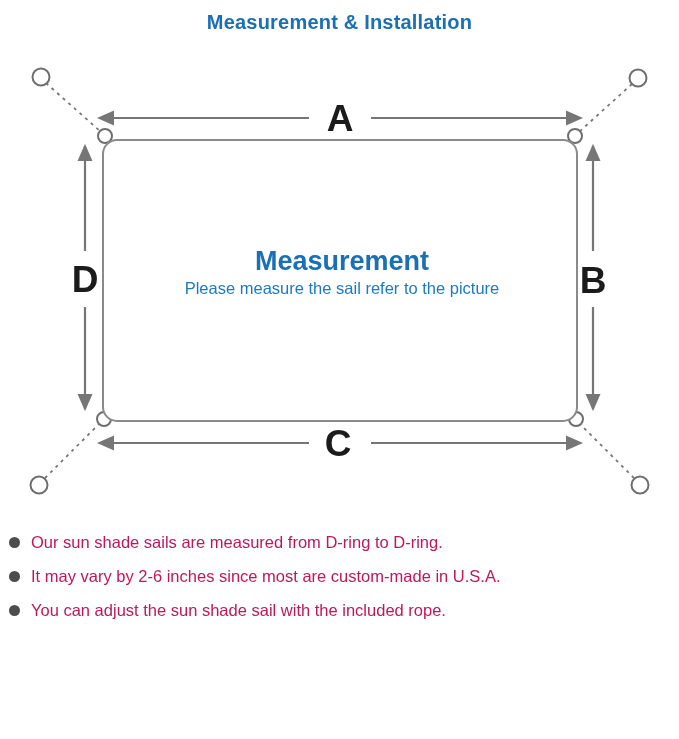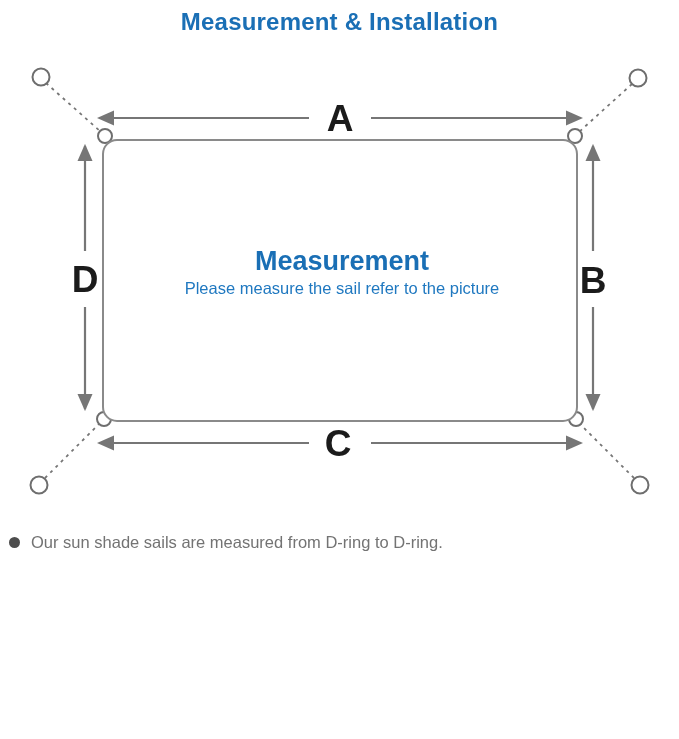--- a/index.html
+++ b/index.html
@@ -15,21 +15,21 @@
     background: #ffffff;
     overflow: hidden;
   }
   .title {
     position: absolute;
     top: 0;
     left: 0;
     width: 100%;
     margin: 0;
     text-align: center;
-    font-size: 24px;
+    font-size: 20px;
     line-height: 44px;
     font-weight: bold;
     color: #1a6fb5;
     letter-spacing: 0.2px;
   }
   .diagram-svg {
     position: absolute;
     top: 0;
     left: 0;
   }
@@ -58,21 +58,21 @@
     margin: 0;
     padding: 0;
     list-style: none;
     display: flex;
     flex-direction: column;
     gap: 11px;
   }
   .note {
     display: flex;
     align-items: flex-start;
-    color: #737373;
+    color: #be185d;
     font-size: 16.5px;
     line-height: 23px;
   }
   .note .dot {
     flex: none;
     width: 11px;
     height: 11px;
     border-radius: 50%;
     background: #4d4d4d;
     margin: 6px 11px 0 1px;
@@ -131,15 +131,23 @@
 
     <text class="center-heading" x="342" y="270" text-anchor="middle">Measurement</text>
     <text class="center-subheading" x="342" y="294" text-anchor="middle">Please measure the sail refer to the picture</text>
   </svg>
 
   <ul class="notes">
     <li class="note">
       <span class="dot"></span>
       <span class="txt">Our sun shade sails are measured from D-ring to D-ring.</span>
     </li>
+    <li class="note">
+      <span class="dot"></span>
+      <span class="txt">It may vary by 2-6 inches since most are custom-made in U.S.A.</span>
+    </li>
+    <li class="note">
+      <span class="dot"></span>
+      <span class="txt">You can adjust the sun shade sail with the included rope.</span>
+    </li>
   </ul>
 
 </div>
 
 </body></html>

